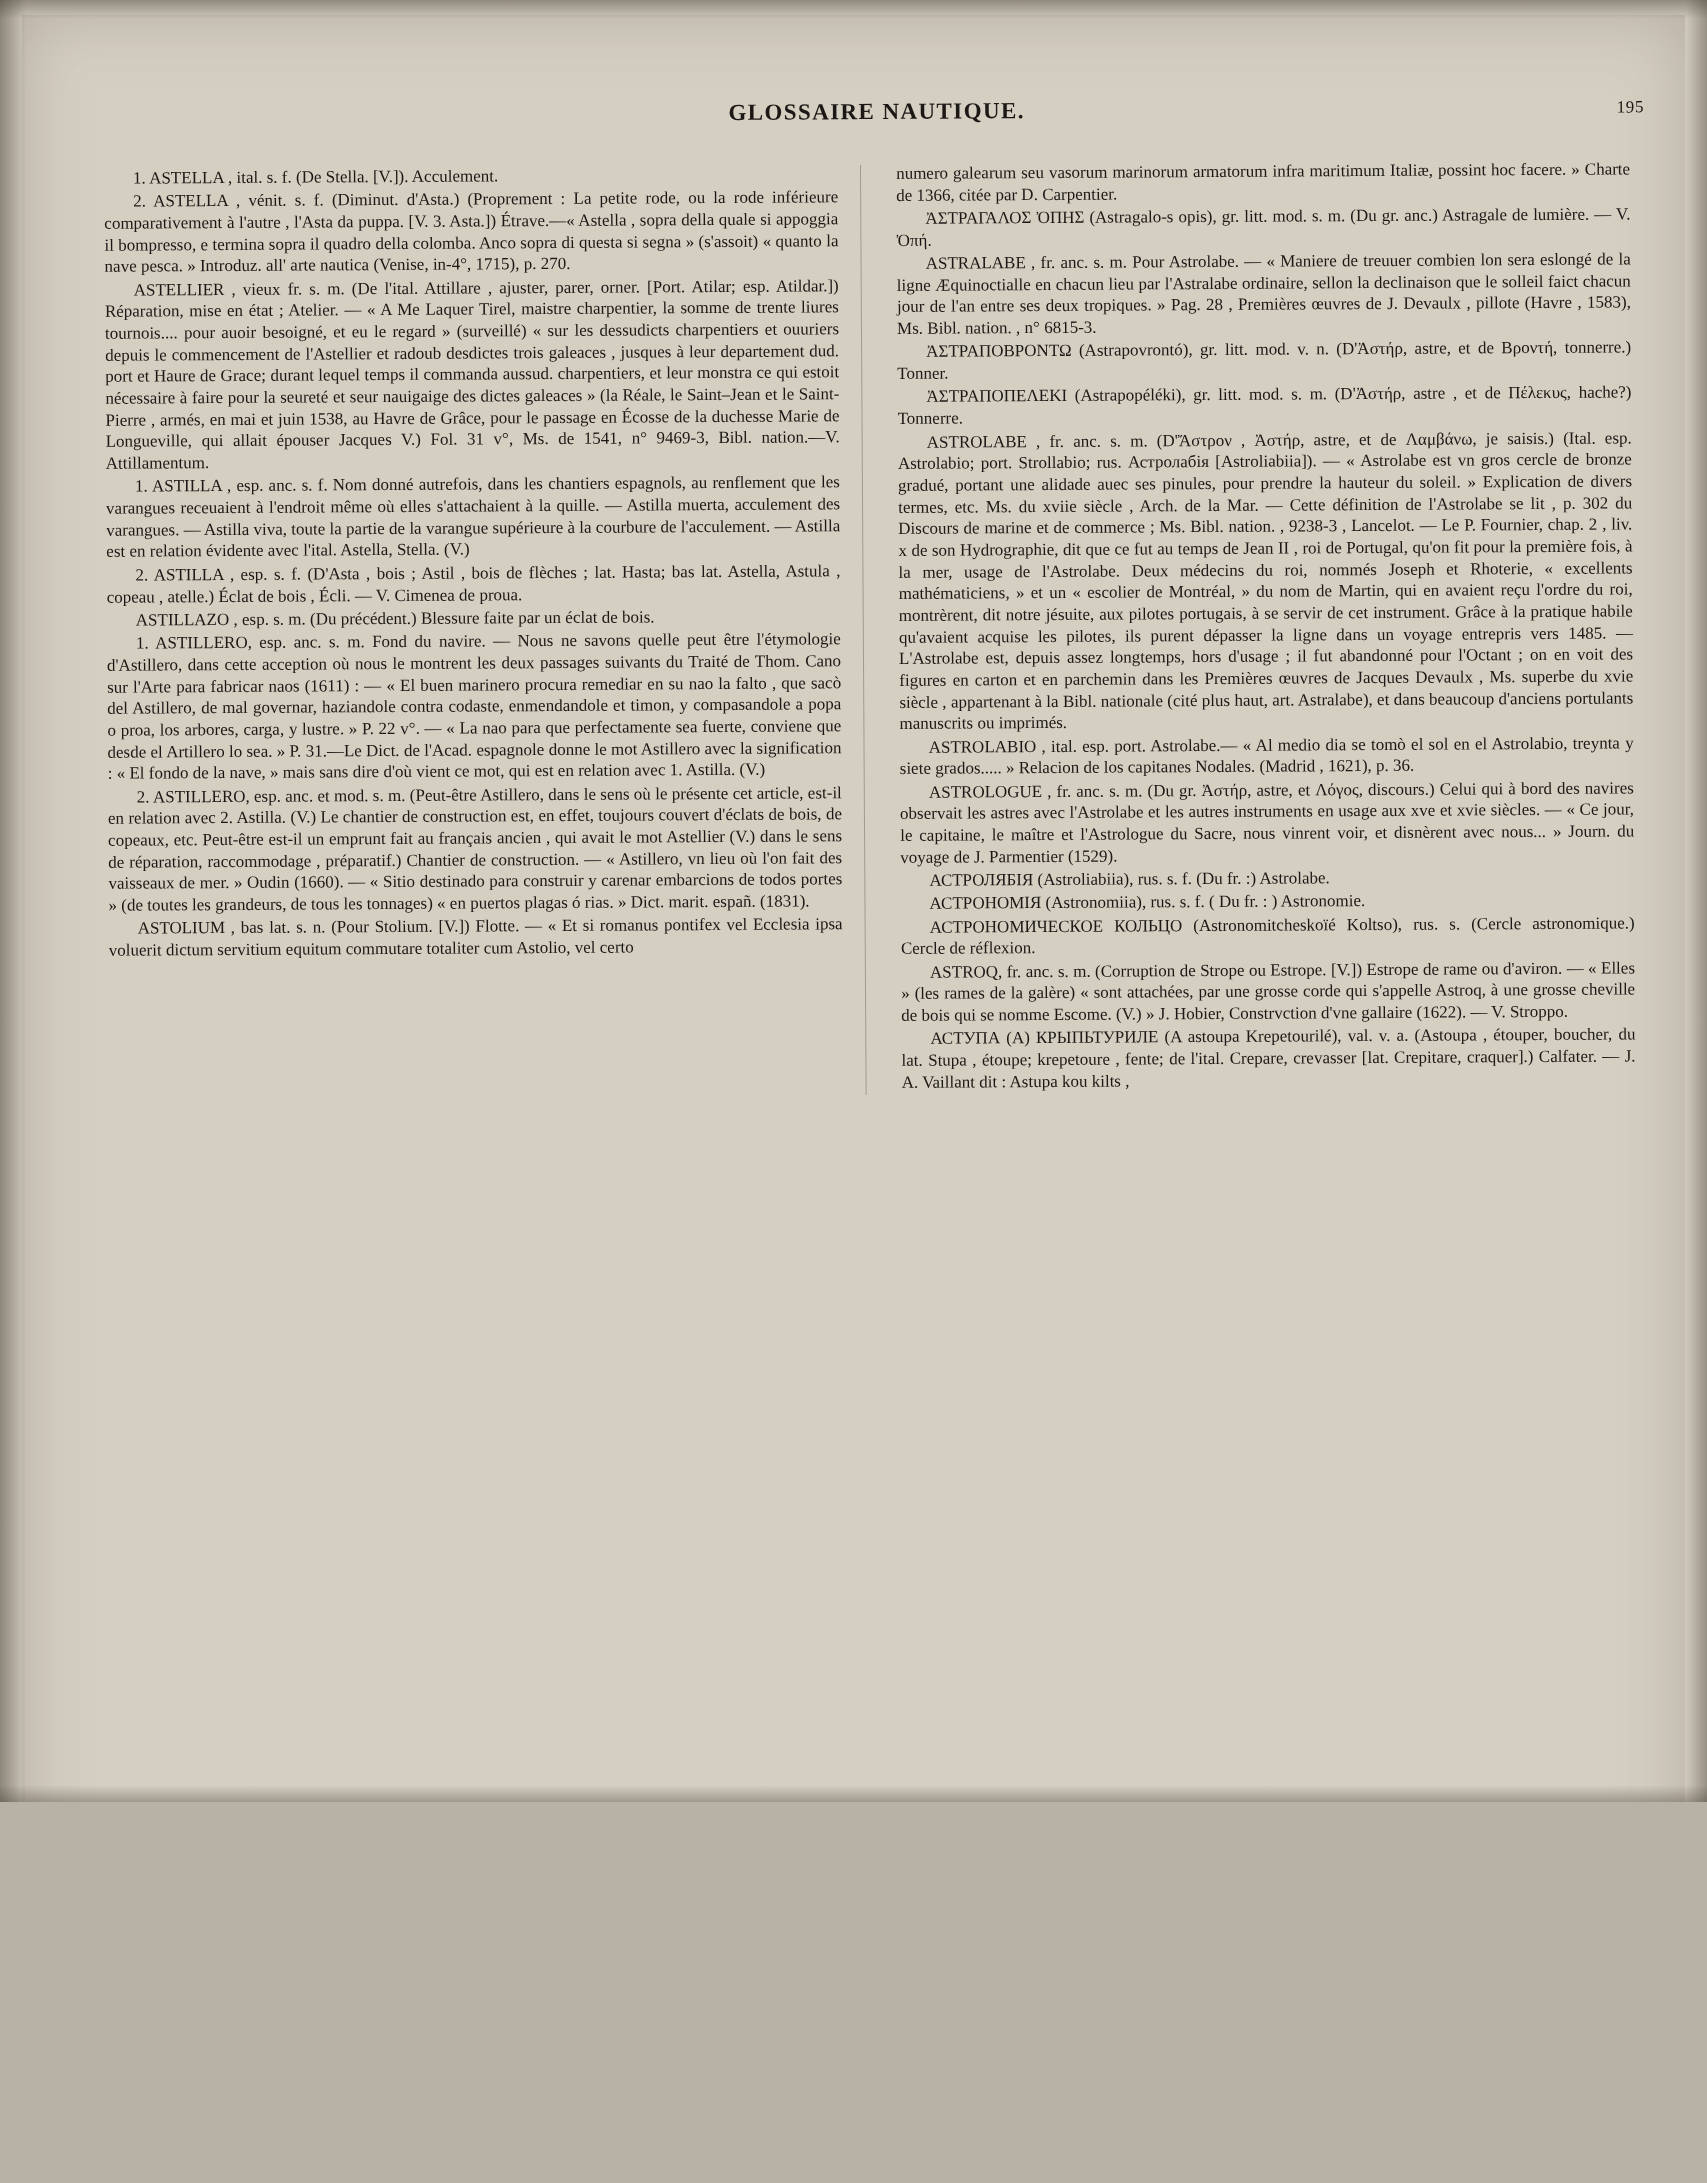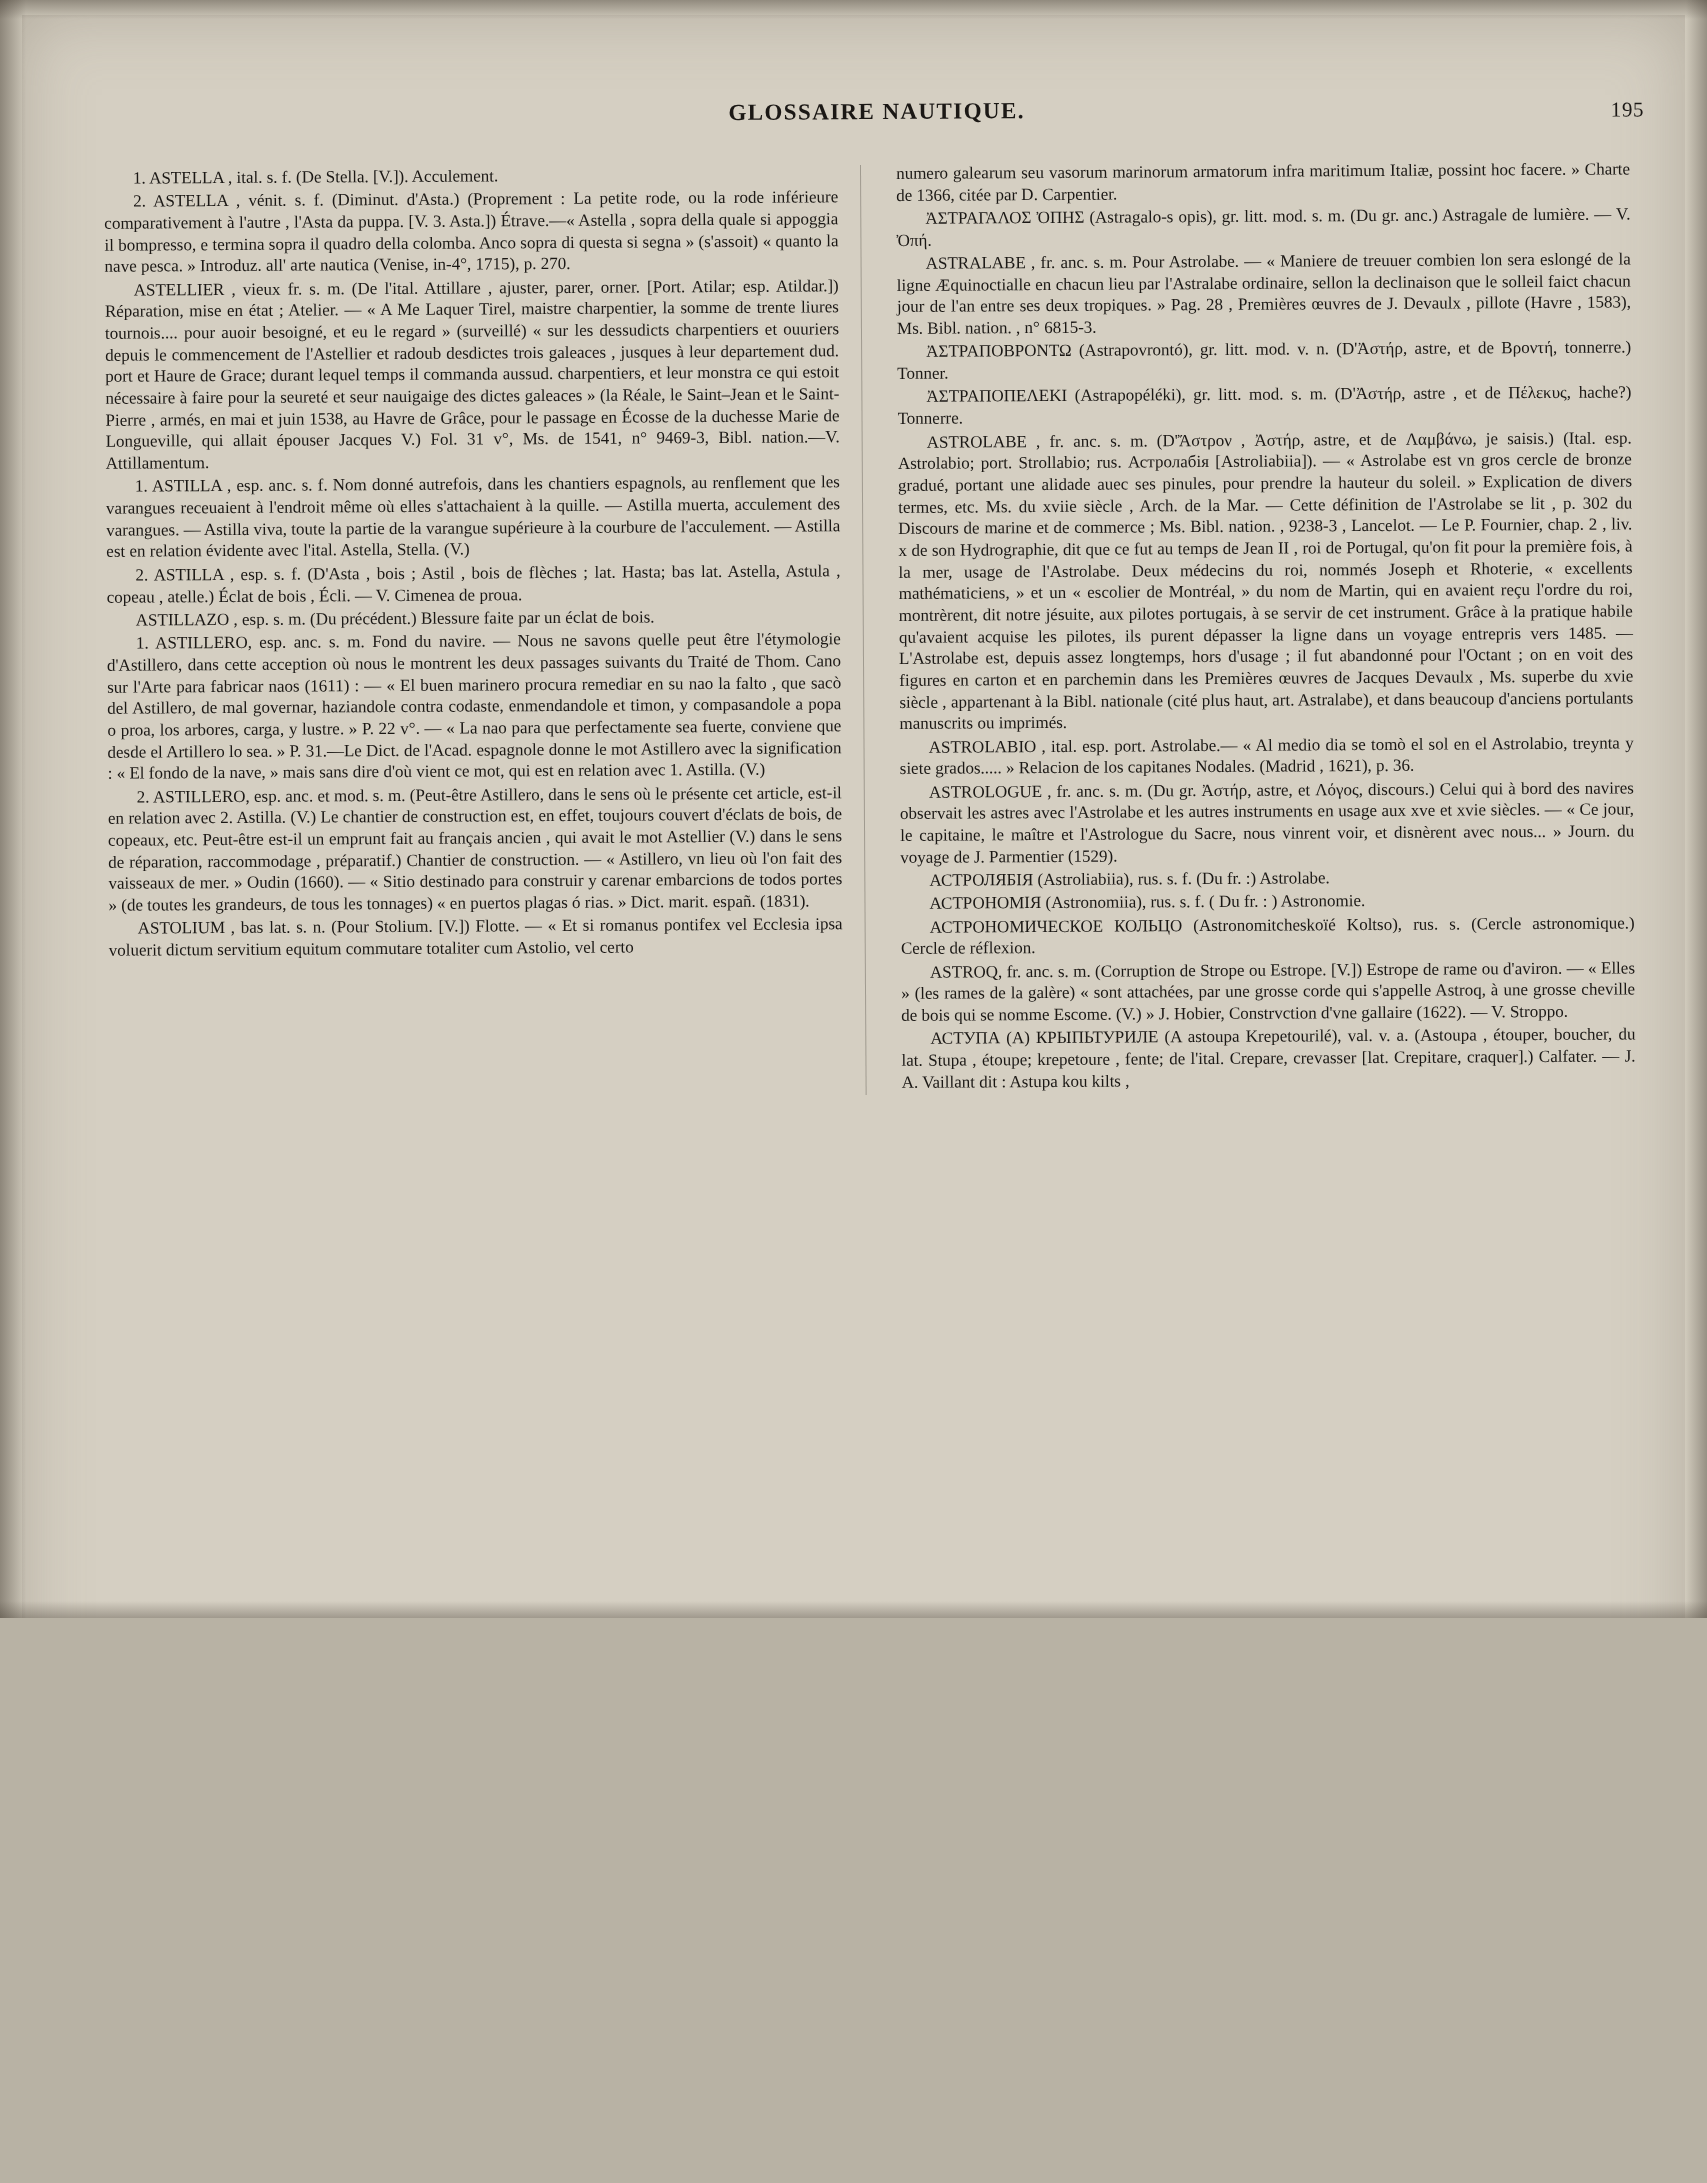--- a/index.html
+++ b/index.html
@@ -3,21 +3,21 @@
 <meta charset="utf-8">
 <style>
   html, body {
     margin: 0;
     padding: 0;
     background: #b8b2a4;
   }
   .page {
     position: relative;
     width: 1708px;
-    height: 1618px;
+    height: 1802px;
     background: #cfc9bb;
     overflow: hidden;
     font-family: "Liberation Serif", serif;
     color: #1b1815;
   }
   
   .paper {
     position: absolute;
     left: 22.4px;
     top: 14.6px;
@@ -42,21 +42,21 @@
     right: 0;
     text-align: center;
     font-size: 23px;
     letter-spacing: 1.4px;
     font-weight: bold;
   }
   .folio {
     position: absolute;
     right: 5.6px;
     top: 3.4px;
-    font-size: 21px;
+    font-size: 17px;
     letter-spacing: 0.6px;
   }
   .columns {
     position: relative;
     margin-top: 19px;
     display: flex;
     gap: 0;
   }
   .col {
     width: 734px;

